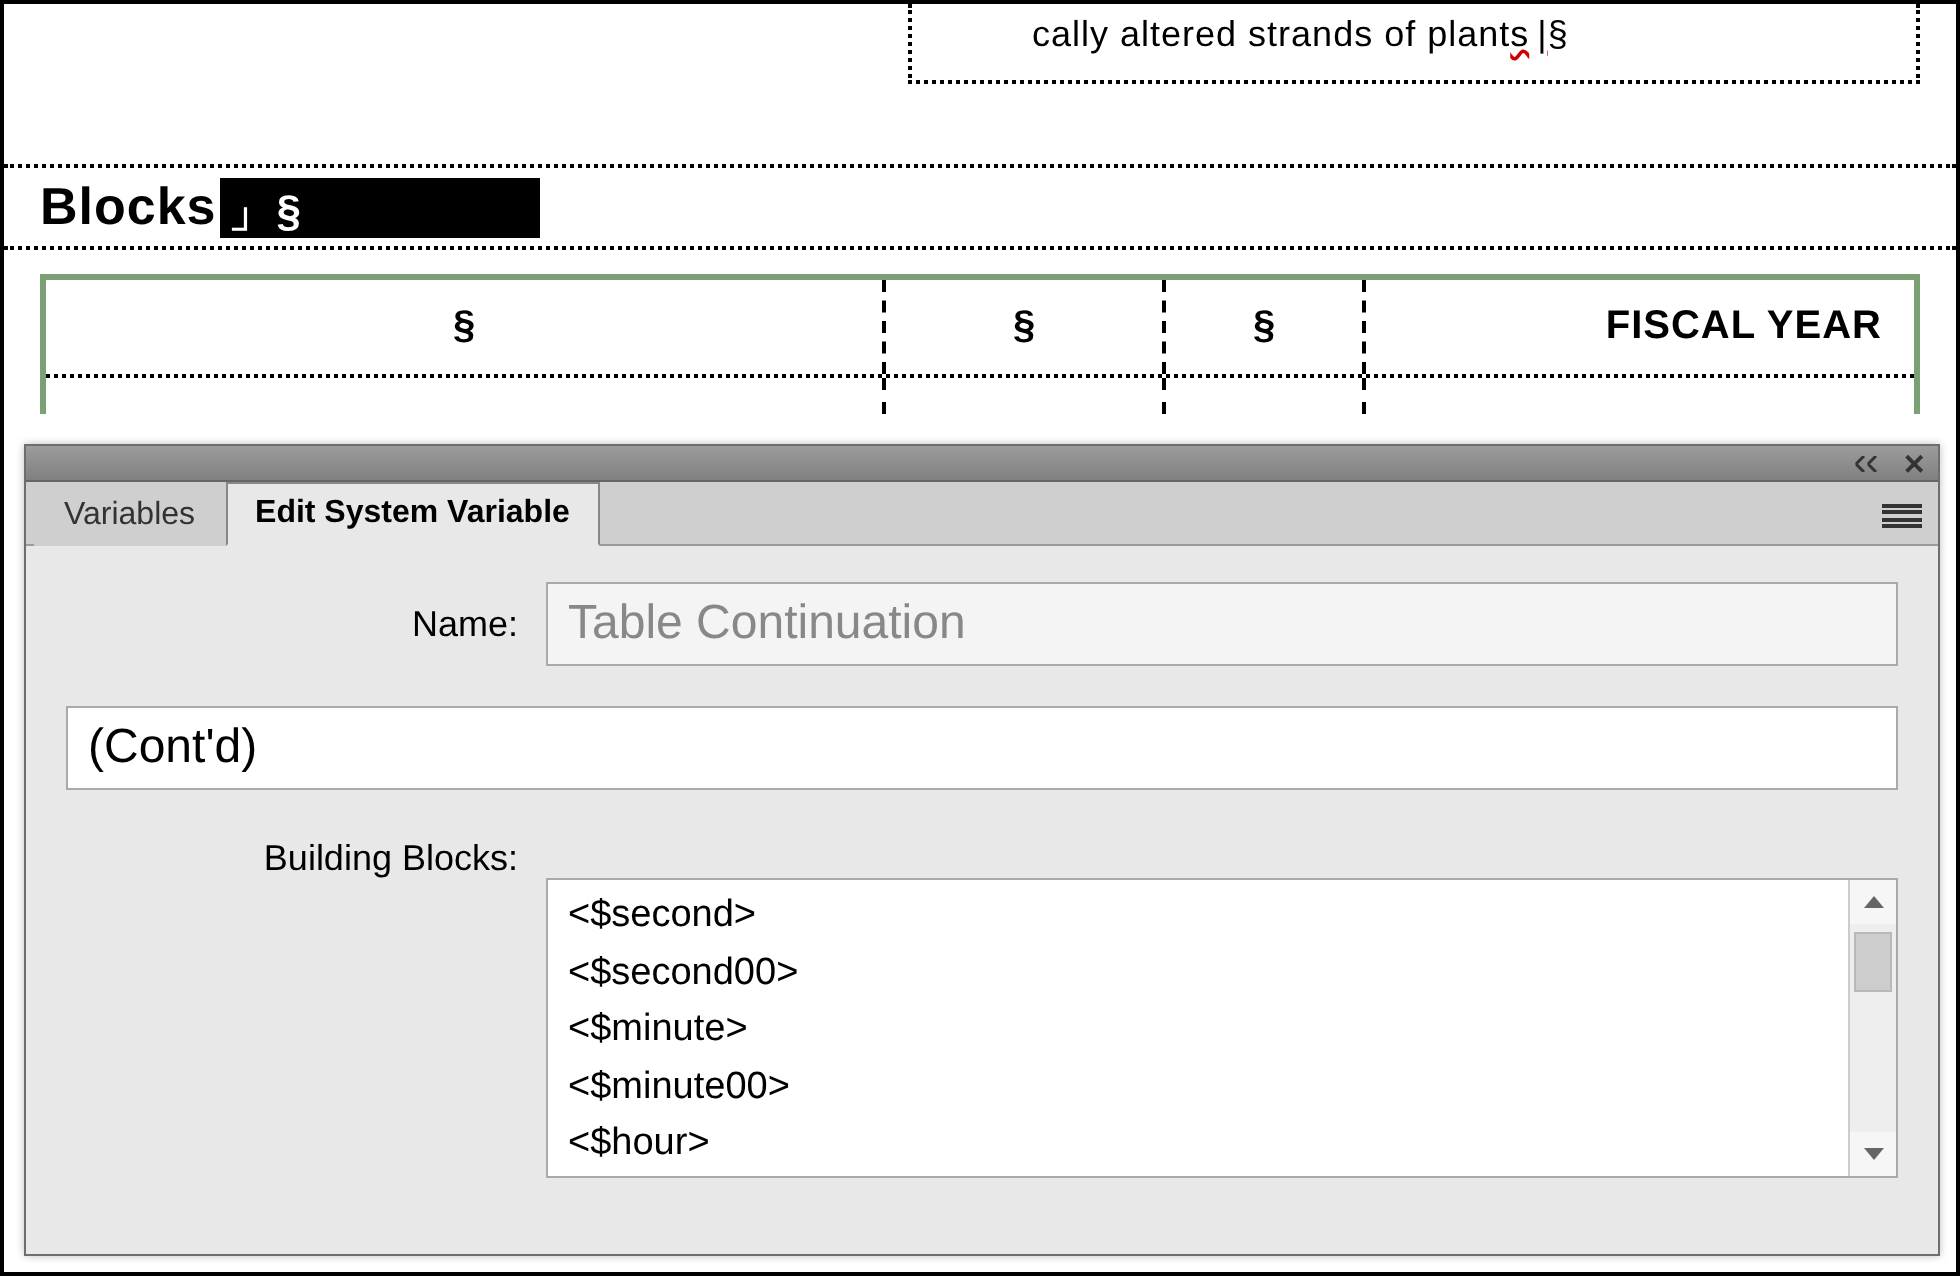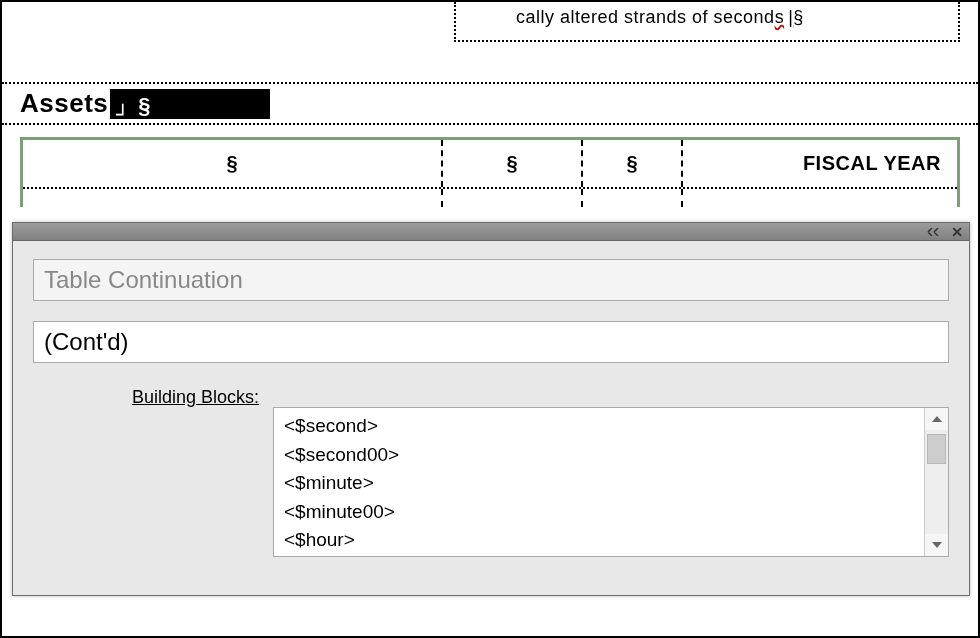--- a/index.html
+++ b/index.html
@@ -234,28 +234,28 @@
     }
     .sb-track { flex: 1; position: relative; background: #EEE; width: 100%; }
     .sb-thumb { position: absolute; left: 2px; right: 2px; top: 4px; height: 30px; background: #CDCDCD; border: 1px solid #B8B8B8; }
   </style>
 </head>
 <body>
 
 <div class="doc-area">
   <div class="dotted-cell-top" style="margin-left:452px; margin-right:18px;">
     <div class="top-text" style="padding-left:60px;">
-      <span>cally altered strands of second</span><span class="wavy">s</span><span class="wavy" style="margin-left:4px; border-bottom:1px solid transparent;">|</span><span>§</span>
+      <span>cally altered strands of plant</span><span class="wavy">s</span><span class="wavy" style="margin-left:4px; border-bottom:1px solid transparent;">|</span><span>§</span>
     </div>
   </div>
 
   <div class="spacer"></div>
 
   <div class="heading-row">
-    <span class="heading-text">Assets</span>
+    <span class="heading-text">Blocks</span>
     <span class="selected-block"><span class="cursor-mark">」</span><span class="para-mark">§</span></span>
   </div>
 
   <div class="table-wrap">
     <div class="table-header">
       <div class="th th1">§</div>
       <div class="th th2">§</div>
       <div class="th th3">§</div>
       <div class="th th4">FISCAL YEAR</div>
     </div>
@@ -271,33 +271,44 @@
 <div class="panel">
   <div class="panel-titlebar">
     <div class="collapse-icon">
       <svg width="14" height="8" viewBox="0 0 14 8">
           <path d="M1 4 L5 0 M1 4 L5 8 M7 4 L11 0 M7 4 L11 8" stroke="#333" stroke-width="1.5" fill="none"></path>
         </svg>
     </div>
     <div class="close-icon">✕</div>
   </div>
 
+  <div class="panel-tabs">
+    <div class="tab">Variables</div>
+    <div class="tab active">Edit System Variable</div>
+    <div class="menu-icon">
+      <span></span>
+        <span></span>
+        <span></span>
+        <span></span>
+    </div>
+  </div>
 
   <div class="panel-body">
 
     <div class="field-row">
+      <div class="field-label">Name:</div>
       <input class="field-input ro" readonly="" value="Table Continuation" style="">
     </div>
 
     <div class="field-row">
       <input class="field-input" value="(Cont'd)" style="">
     </div>
 
     <div class="field-row bb-row">
-      <div class="field-label" style="padding-top:4px;text-decoration:underline;">Building Blocks:</div>
+      <div class="field-label" style="padding-top:4px;">Building Blocks:</div>
       <div class="bb-list">
         <div class="bb-items">
           <div>&lt;$second&gt;</div>
           <div>&lt;$second00&gt;</div>
           <div>&lt;$minute&gt;</div>
           <div>&lt;$minute00&gt;</div>
           <div>&lt;$hour&gt;</div>
         </div>
         <div class="bb-scroll">
           <div class="sb-btn">

